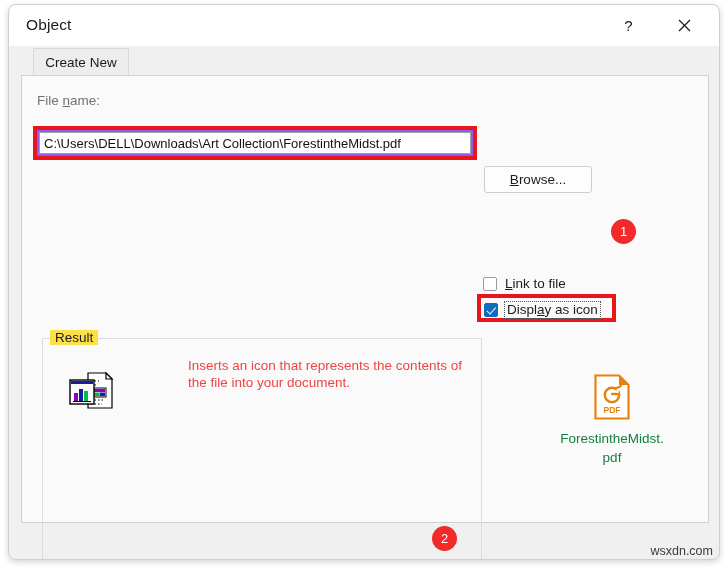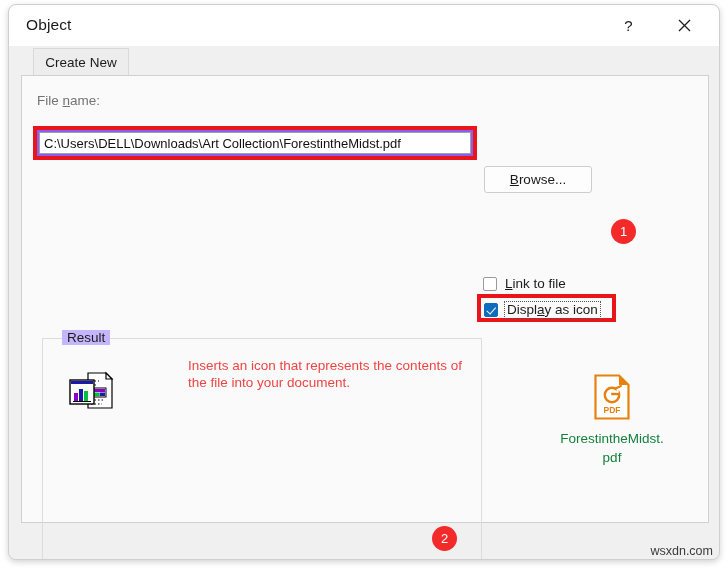--- a/index.html
+++ b/index.html
@@ -269,23 +269,23 @@
     left: 20px;
     top: 262px;
     width: 440px;
     height: 234px;
     border: 1px solid #dcdcdc;
     box-sizing: border-box;
     background: transparent;
   }
   .result-legend {
     position: absolute;
-    left: 40px;
+    left: 28px;
     top: 254px;
-    background: #c4b5fd;
+    background: #fde047;
     padding: 0 5px;
     font-size: 13.5px;
     color: #1b1b1b;
   }
 
   .result-icon {
     position: absolute;
     left: 44px;
     top: 293px;
     width: 52px;

